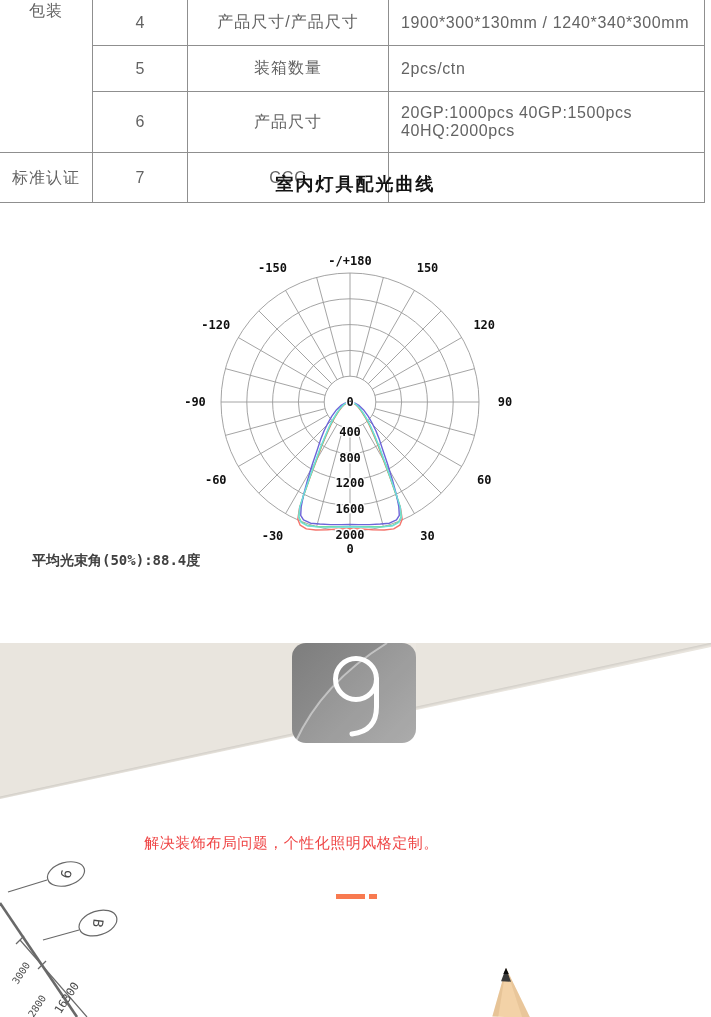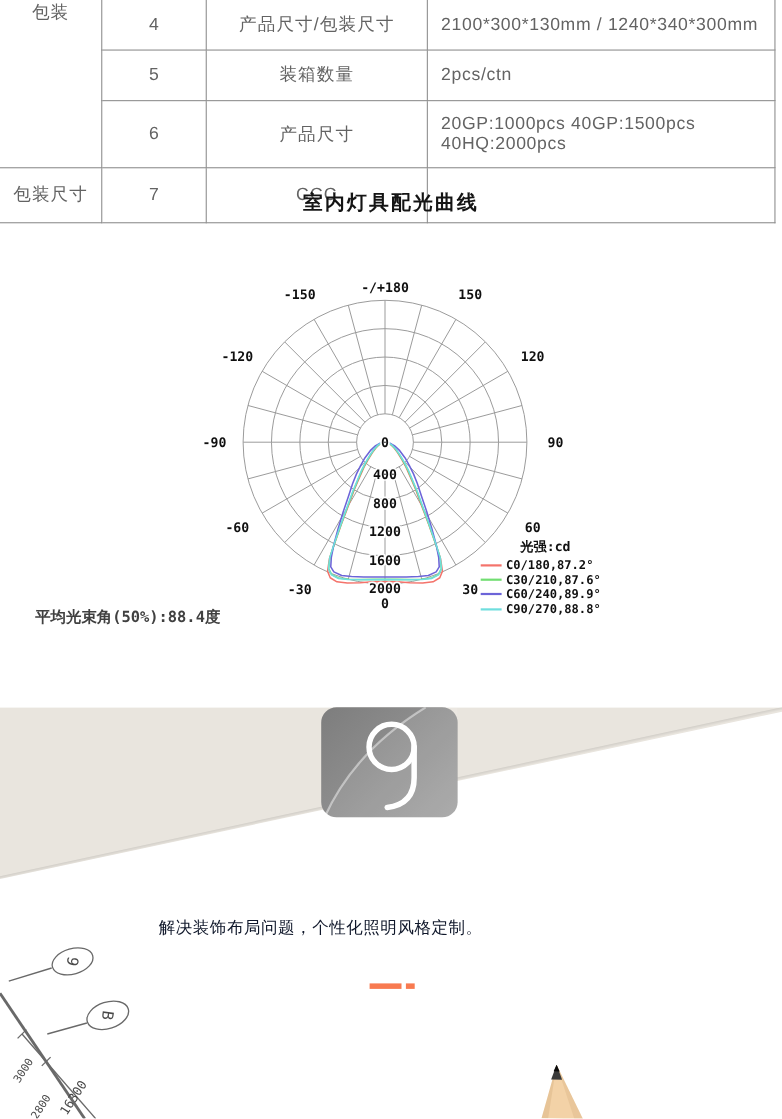--- a/index.html
+++ b/index.html
@@ -38,53 +38,53 @@
   .paper-edge{position:absolute;left:-2px;top:797px;width:732px;height:3px;
         background:linear-gradient(rgba(0,0,0,.10),rgba(0,0,0,0));
         transform:rotate(-12.2deg);transform-origin:0 0;}
   .badge{position:absolute;left:292px;top:643px;width:124px;height:100px;border-radius:14px;
          background:linear-gradient(135deg,#7d7d7d 0%,#8d8d8d 45%,#a3a3a3 100%);}
   .badge svg{position:absolute;left:0;top:0;}
   .sr{position:absolute;opacity:0;pointer-events:none;font-size:1px;}
   .promo-heading{position:absolute;left:0;top:788px;width:711px;text-align:center;
                  font-size:26px;color:#9c9c9c;letter-spacing:1px;}
   .promo-sub{position:absolute;left:0;top:834px;width:583px;text-align:center;
-             font-size:15px;color:#0f172a;letter-spacing:.5px;}
+             font-size:15px;color:#ef4444;letter-spacing:.5px;}
   .dash{position:absolute;top:894px;height:5px;}
   .dash-long{left:336px;width:29px;}
   .dash-short{left:369px;width:8px;}
   #floorplan{position:absolute;left:0;top:840px;width:260px;height:177px;}
   #floorplan text{font-family:"DejaVu Sans Mono",monospace;fill:#4a4a4a;}
   #pencil{position:absolute;left:480px;top:960px;width:80px;height:57px;}
 </style>
 </head>
 <body>
 
 <div id="page">
 
   <table class="spec">
     <tbody>
         <tr class="r4">
       <td class="cat top" rowspan="3">包装</td>
       <td class="num">4</td>
-      <td class="lbl">产品尺寸/包装尺寸</td>
-      <td class="val">2100*300*130mm / 1240*340*300mm</td>
+      <td class="lbl">产品尺寸/产品尺寸</td>
+      <td class="val">1900*300*130mm / 1240*340*300mm</td>
     </tr>
     <tr class="r5">
       <td class="num">5</td>
       <td class="lbl">装箱数量</td>
       <td class="val">2pcs/ctn</td>
     </tr>
     <tr class="r6">
       <td class="num">6</td>
       <td class="lbl">产品尺寸</td>
       <td class="val">20GP:1000pcs 40GP:1500pcs 40HQ:2000pcs</td>
     </tr>
     <tr class="r7">
-      <td class="cat mid">包装尺寸</td>
+      <td class="cat mid">标准认证</td>
       <td class="num">7</td>
       <td class="lbl">CCC</td>
       <td class="val"></td>
     </tr>
   </tbody>
     </table>
 
   <div class="chart-title">室内灯具配光曲线</div>
 
   <svg id="polar-svg" viewBox="150 235 420 340">
@@ -134,39 +134,20 @@
       <text x="484.233937586588" y="328.5" text-anchor="middle" fill="#101010" style="font:bold 12px &quot;DejaVu Sans Mono&quot;,monospace;">120</text>
       <text x="427.5" y="271.766062413412" text-anchor="middle" fill="#101010" style="font:bold 12px &quot;DejaVu Sans Mono&quot;,monospace;">150</text>
       <text x="350" y="265" text-anchor="middle" fill="#101010" style="font:bold 12px &quot;DejaVu Sans Mono&quot;,monospace;">-/+180</text>
       <text x="272.5" y="540.233937586588" text-anchor="middle" fill="#101010" style="font:bold 12px &quot;DejaVu Sans Mono&quot;,monospace;">-30</text>
       <text x="215.76606241341202" y="483.5" text-anchor="middle" fill="#101010" style="font:bold 12px &quot;DejaVu Sans Mono&quot;,monospace;">-60</text>
       <text x="195" y="406" text-anchor="middle" fill="#101010" style="font:bold 12px &quot;DejaVu Sans Mono&quot;,monospace;">-90</text>
       <text x="215.766062413412" y="328.5" text-anchor="middle" fill="#101010" style="font:bold 12px &quot;DejaVu Sans Mono&quot;,monospace;">-120</text>
       <text x="272.5" y="271.766062413412" text-anchor="middle" fill="#101010" style="font:bold 12px &quot;DejaVu Sans Mono&quot;,monospace;">-150</text>
     </svg>
 
-  <div class="legend mono">
-    <div class="legend-title">光强:cd</div>
-    <div class="legend-row">
-      <span class="legend-dash" style="background: rgb(244, 115, 107);"></span>
-      <span>C0/180,87.2°</span>
-    </div>
-    <div class="legend-row">
-      <span class="legend-dash" style="background: rgb(114, 222, 114);"></span>
-      <span>C30/210,87.6°</span>
-    </div>
-    <div class="legend-row">
-      <span class="legend-dash" style="background: rgb(108, 100, 216);"></span>
-      <span>C60/240,89.9°</span>
-    </div>
-    <div class="legend-row">
-      <span class="legend-dash" style="background: rgb(111, 222, 222);"></span>
-      <span>C90/270,88.8°</span>
-    </div>
-  </div>
 
   <div class="chart-footer mono">平均光束角(50%):88.4度</div>
 
   <div class="desk"></div>
   <div class="paper-edge"></div>
 
   <div class="badge">
     <span class="sr">9</span>
     <svg width="124" height="100" viewBox="0 0 124 100">
       <path d="M3 100 Q30 40 95 0 L124 0 L124 100 Z" fill="rgba(255,255,255,0.10)"></path>

